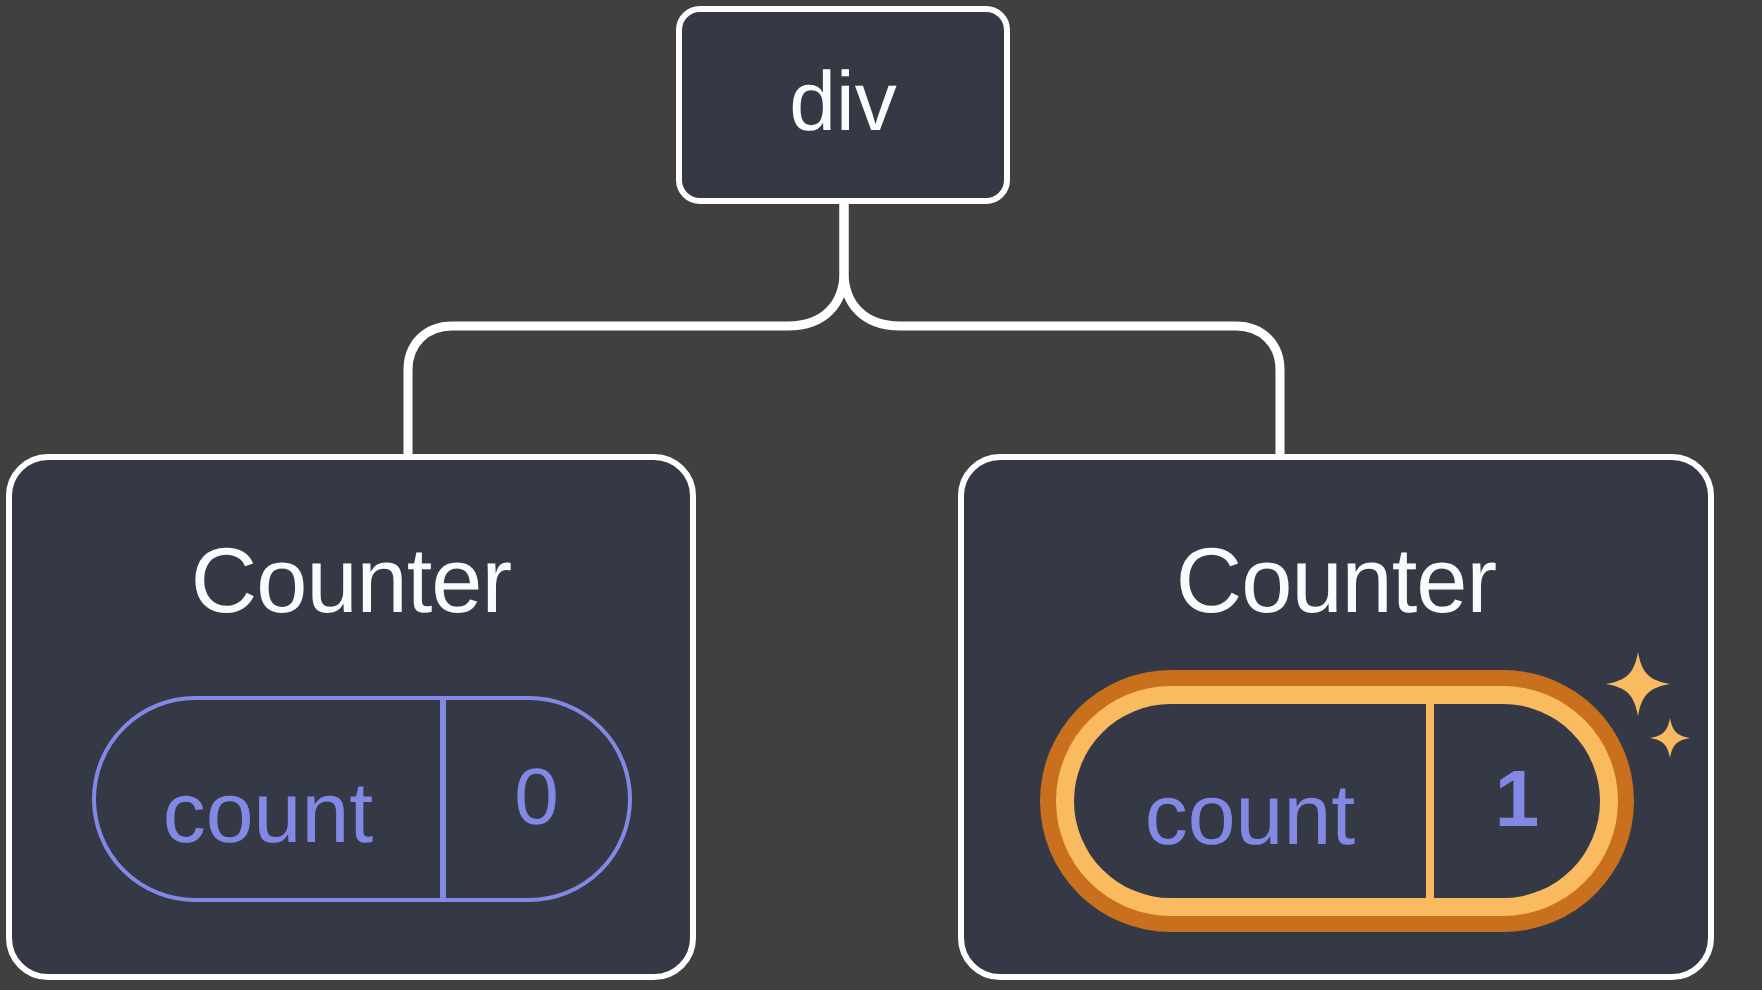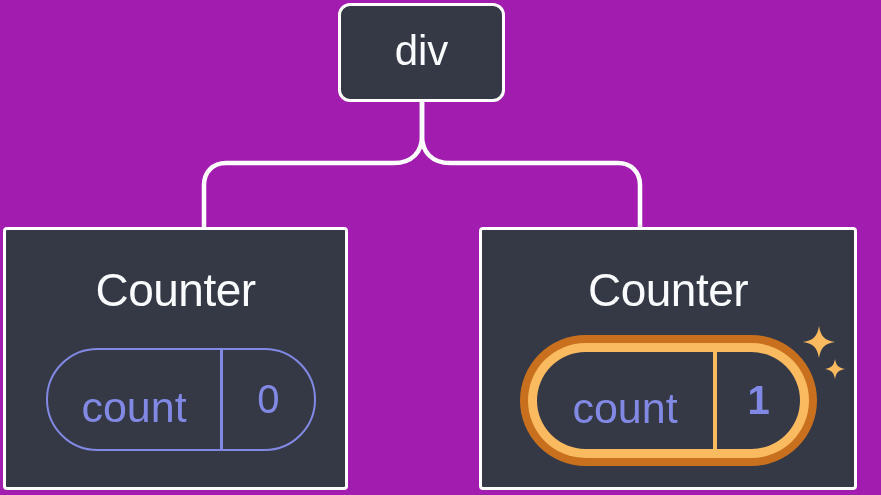--- a/index.html
+++ b/index.html
@@ -5,21 +5,21 @@
   html, body {
     margin: 0;
     padding: 0;
     background: #4C666E;
     font-family: "Liberation Sans", sans-serif;
   }
   .canvas {
     position: relative;
     width: 881px;
     height: 495px;
-    background: #a21caf;
+    background: #404040;
     overflow: hidden;
   }
   .connectors {
     position: absolute;
     left: 0; top: 0;
     width: 881px; height: 495px;
   }
   .node {
     position: absolute;
     background: #343945;
@@ -34,21 +34,21 @@
     align-items: center;
     justify-content: center;
   }
   .root-label {
     color: #FAFBFD;
     font-size: 42px;
     line-height: 1;
     padding-bottom: 4px;
   }
   .node-counter {
-    border-radius: 4px;
+    border-radius: 21px;
   }
   .node-counter-left {
     left: 3px; top: 227px;
     width: 345px; height: 263px;
   }
   .node-counter-right {
     left: 479px; top: 227px;
     width: 378px; height: 263px;
   }
   .counter-title {

